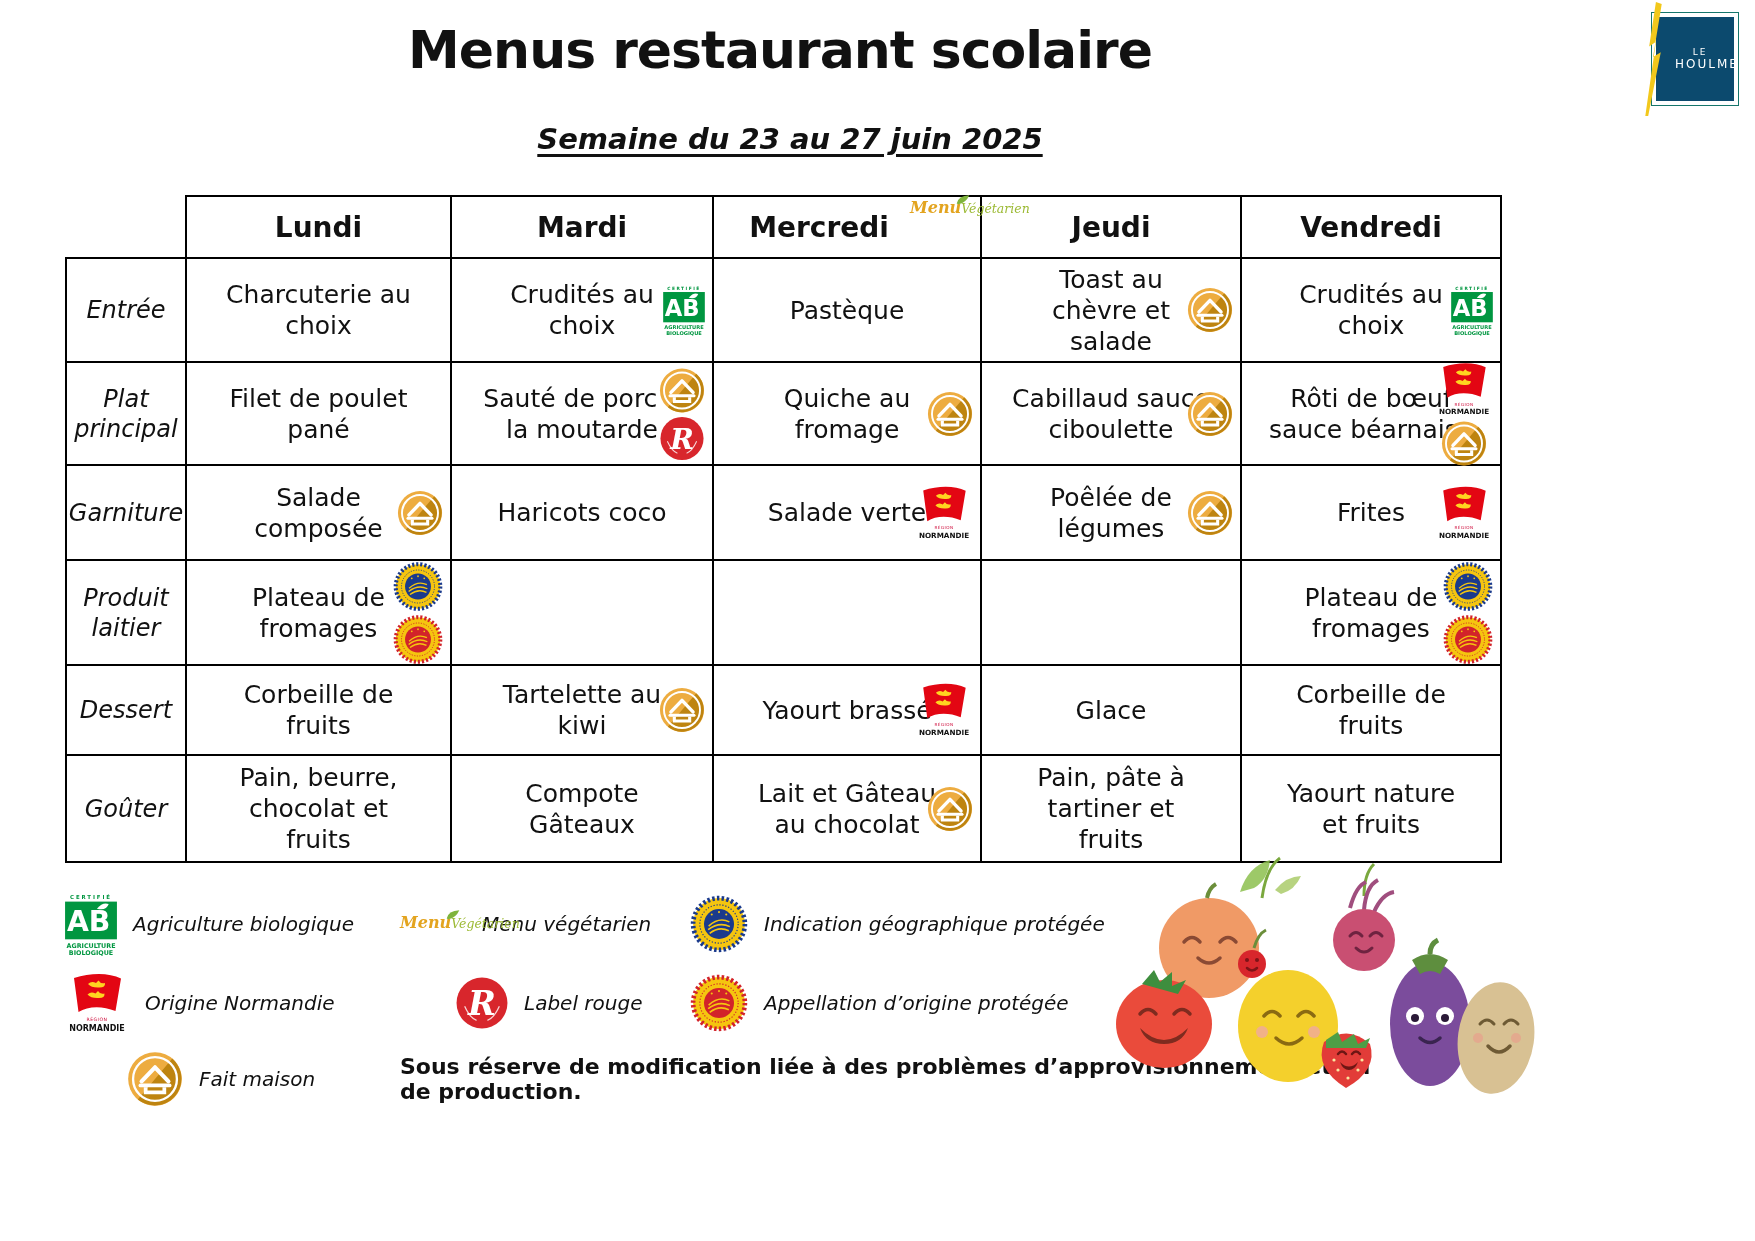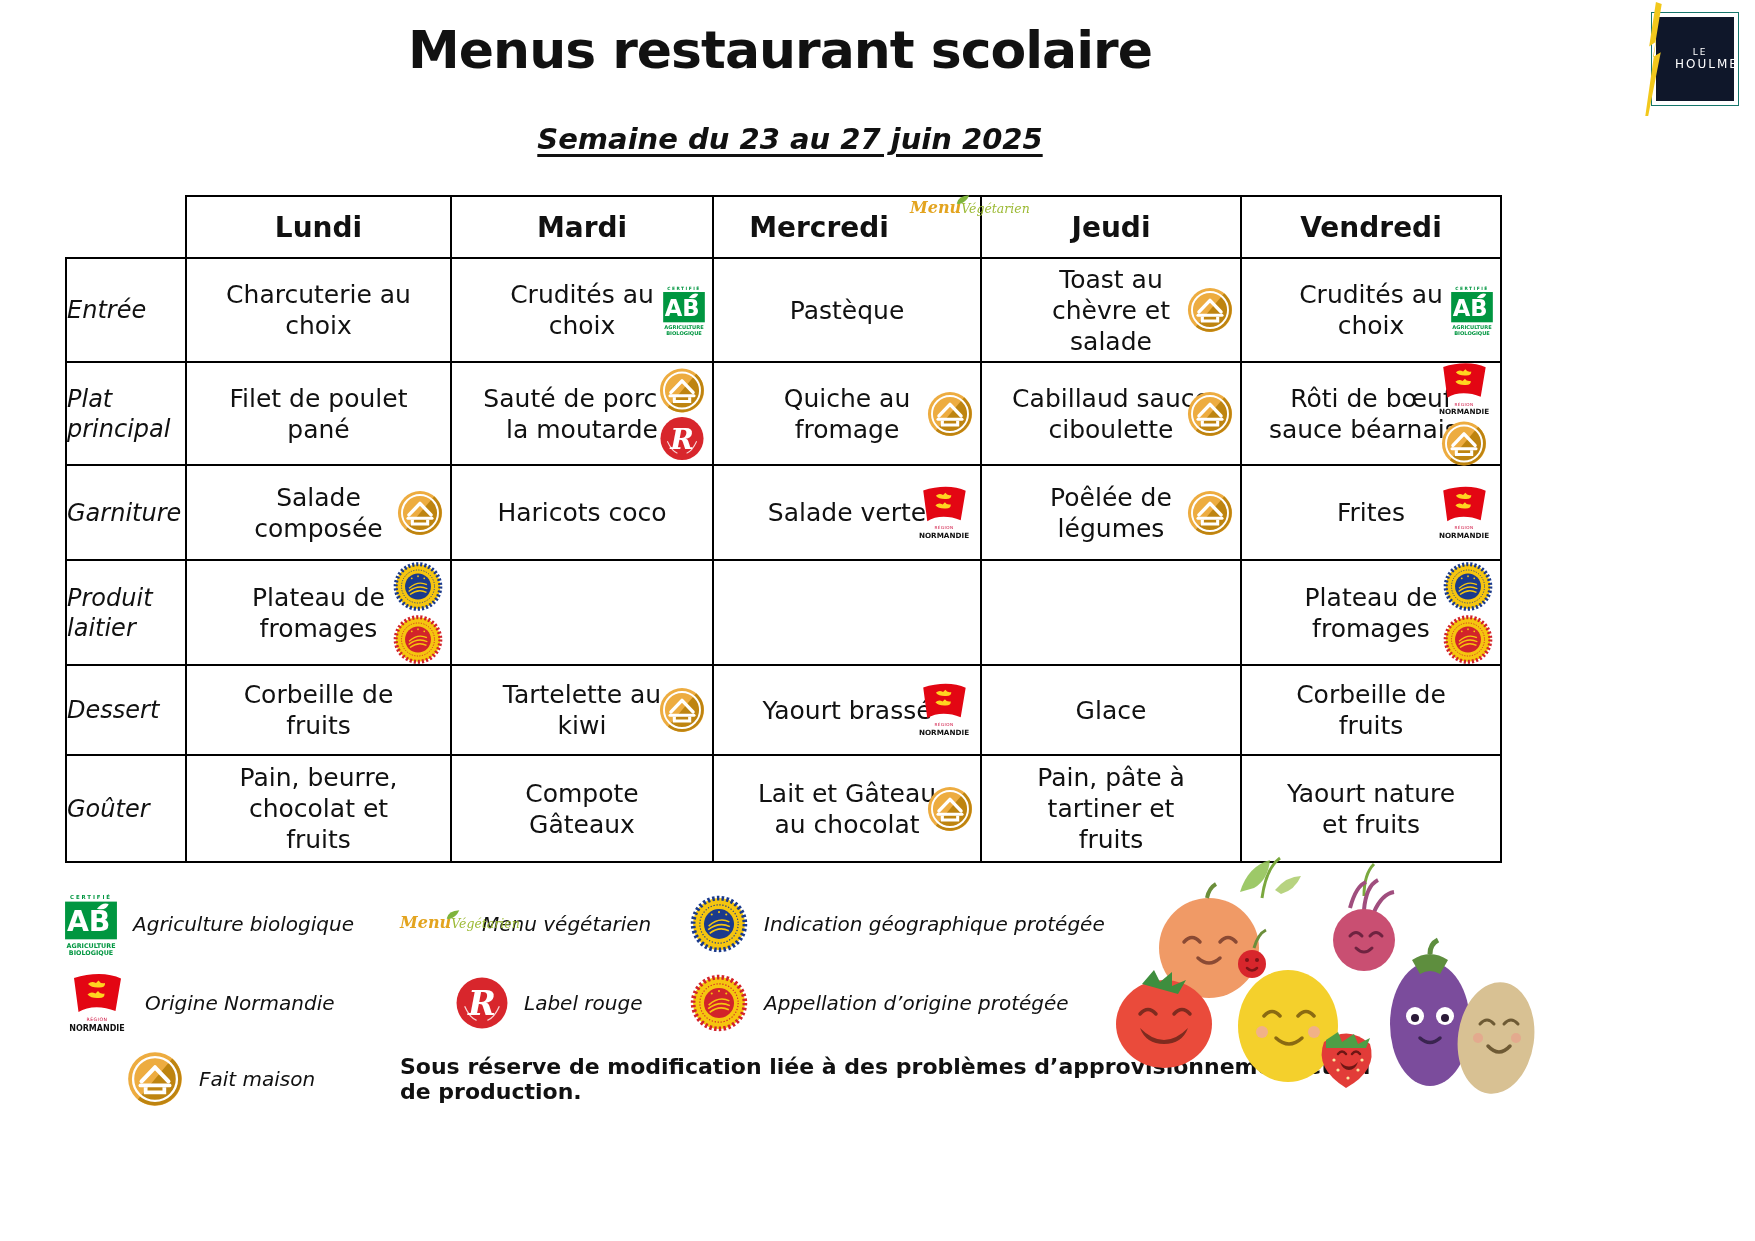--- a/index.html
+++ b/index.html
@@ -10,39 +10,39 @@
   .title { position:absolute; top:20px; left:0; width:1560px; text-align:center;
     font-size:52px; font-weight:bold; letter-spacing:-1px; }
   .subtitle { position:absolute; top:122px; left:0; width:1580px; text-align:center;
     font-size:29px; font-weight:bold; font-style:italic;
     text-decoration:underline; text-decoration-thickness:2.5px; text-underline-offset:5px; }
 
   
   .houlme { position:absolute; top:12px; right:16px; width:100px; height:96px; }
   .houlme-box { position:absolute; right:0; top:0; width:88px; height:94px;
     border:1px solid #15766B; background:#fff; padding:4px; }
-  .houlme-inner { width:100%; height:100%; background:#0f172a; color:#fff;
+  .houlme-inner { width:100%; height:100%; background:#0c4a6e; color:#fff;
     display:flex; flex-direction:column; align-items:center; justify-content:center;
     letter-spacing:2px; }
   .h-le { font-size:9px; margin-left:10px; }
   .h-name { font-size:12px; margin-left:24px; }
   .houlme-flame { position:absolute; left:2px; top:-10px; width:26px; height:116px; }
 
   
   .menu-table-wrap { position:absolute; left:65px; top:195px; }
   table { border-collapse:collapse; table-layout:fixed; width:1435px; }
   td, th { border:2px solid #000; vertical-align:middle; }
   th.corner { border:none; }
   tr.hrow { height:62px;margin-top:28px; }
   tr.r0 { height:104px; } tr.r1 { height:103px; } tr.r2 { height:95px; }
   tr.r3 { height:105px;margin-top:28px; } tr.r4 { height:90px; } tr.r5 { height:107px; }
   .day-header { font-size:28px; font-weight:bold; text-align:center; position:relative; }
   .day-header.has-icon .day-label { margin-right:56px; }
   .hdr-veg { position:absolute; right:4px; top:3px; }
-  .row-label { font-size:24px; font-style:italic; text-align:left; 
+  .row-label { font-size:24px; font-style:italic; text-align:center; 
     white-space:pre-line; line-height:1.25; }
   .menu-cell { position:relative; text-align:center; }
   .cell-text { font-size:25px; line-height:1.24; white-space:pre-line; padding:2px 4px; }
   .cell-icons { position:absolute; right:7px; top:50%; transform:translateY(-50%);
     display:flex; flex-direction:column; align-items:center; gap:3px; }
 
   
   .legend { position:absolute; left:65px; top:884px; width:1310px; }
   .legend-row { display:grid; grid-template-columns:335px 290px 1fr; align-items:center; height:79px; }
   .legend-row.third { grid-template-columns:335px 1fr; height:74px; }

